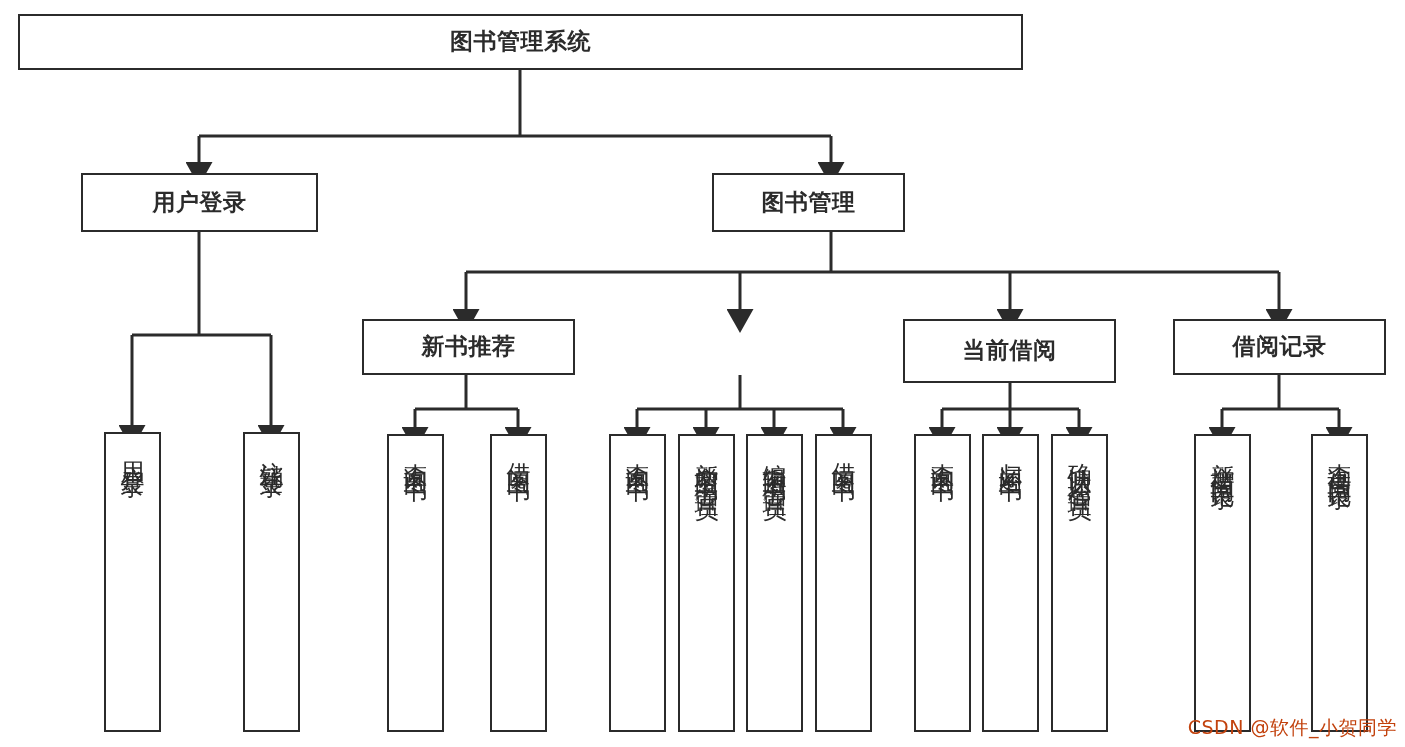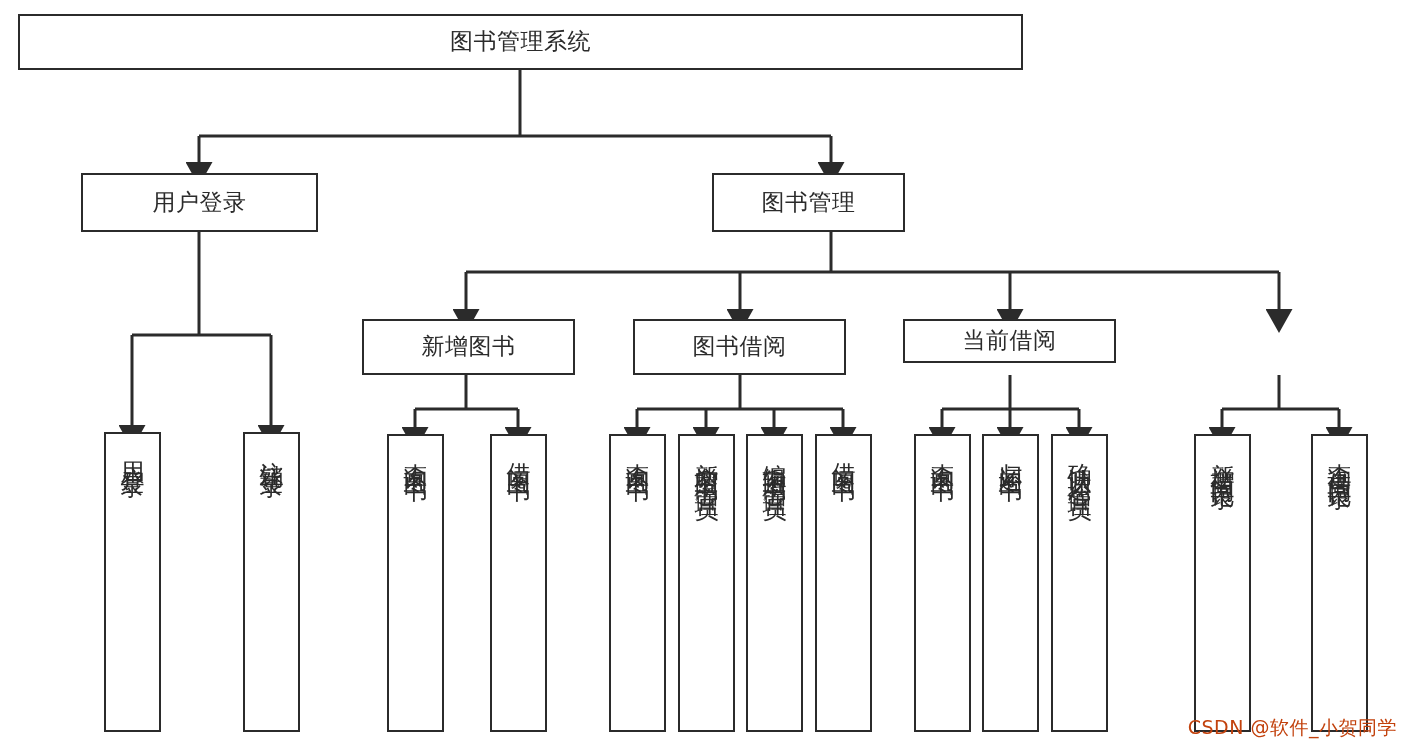--- a/index.html
+++ b/index.html
@@ -38,20 +38,21 @@
     color: #2b2b2b;
     z-index: 2;
   }
   .node .label {
     display: block;
     line-height: 1.18;
     letter-spacing: 0.5px;
   }
   .node-h .label {
     font-size: 23px;
+    font-weight: bold;
   }
   .node-root .label {
     font-size: 23px;
   }
   .node-v {
     align-items: flex-start;
     padding-top: 8px;
   }
   .node-v .label {
     writing-mode: vertical-rl;
@@ -133,31 +134,31 @@
 
   <div class="node node-h" style="left:81px; top:173px; width:237px; height:59px;">
     <span class="label">用户登录</span>
   </div>
 
   <div class="node node-h" style="left:712px; top:173px; width:193px; height:59px;">
     <span class="label">图书管理</span>
   </div>
 
   <div class="node node-h" style="left:362px; top:319px; width:213px; height:56px;">
-    <span class="label">新增图书</span>
-  </div>
-
-  <div class="node node-h" style="left:633px; top:319px; width:213px; height:56px;">
-    <span class="label">图书借阅</span>
-  </div>
-
-  <div class="node node-h" style="left:903px; top:319px; width:213px; height:44px;">
+    <span class="label">新书推荐</span>
+  </div>
+
+
+  <div class="node node-h" style="left:903px; top:319px; width:213px; height:64px;">
     <span class="label">当前借阅</span>
   </div>
 
+  <div class="node node-h" style="left:1173px; top:319px; width:213px; height:56px;">
+    <span class="label">借阅记录</span>
+  </div>
 
   <div class="node node-v" style="left:104px; top:432px; width:57px; height:300px;">
     <span class="label">用户登录</span>
   </div>
 
   <div class="node node-v" style="left:243px; top:432px; width:57px; height:300px;">
     <span class="label">注销登录</span>
   </div>
 
   <div class="node node-v" style="left:387px; top:434px; width:57px; height:298px;">

